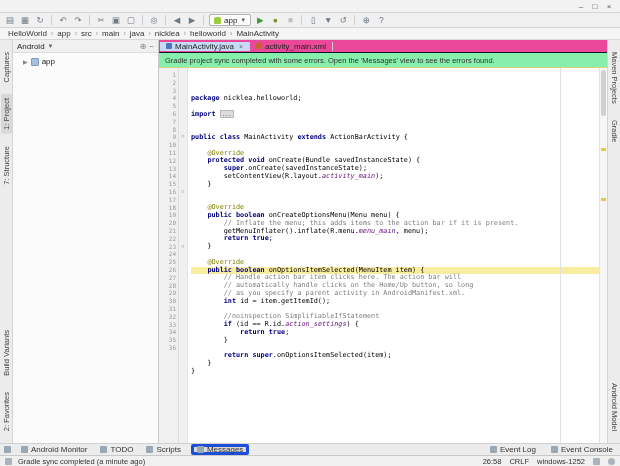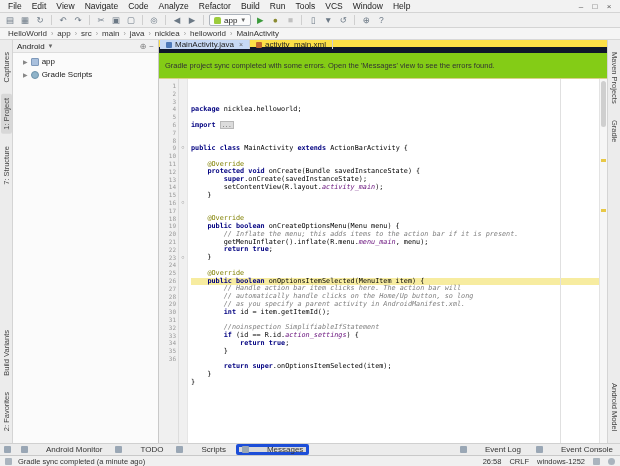--- a/index.html
+++ b/index.html
@@ -37,82 +37,67 @@
   .panel-header { height:13px; background:#f0f0f0; border-bottom:1px solid #ddd; display:flex; align-items:center; gap:3px; padding:0 4px; font-size:8px; }
   .ph-icons { margin-left:auto; display:flex; gap:3px; color:#777; font-size:8px; }
   .tree { padding-top:2px; }
   .tree-row { height:13px; display:flex; align-items:center; gap:3px; padding-left:10px; font-size:8px; }
   .tw-arrow { color:#888; font-size:6px; }
   .fi { width:8px; height:8px; display:inline-block; }
   .fi-folder { background:#a9c0dd; border:1px solid #7e99ba; border-radius:1px; }
   .fi-gradle { background:#8fb3c9; border:1px solid #6d93ab; border-radius:50%; }
 
   .editor-col { flex:1; display:flex; flex-direction:column; background:#fff; min-width:0; }
-  .tabs { height:13px; background:#fde047; border-bottom:6px solid #0f172a; display:flex; align-items:flex-start; padding-left:1px; }
+  .tabs { height:13px; background:#ec4899; border-bottom:1px solid #0f172a; display:flex; align-items:center; padding-left:1px; }
   .tab { display:flex; align-items:center; gap:3px; padding:0 6px; font-size:8px; border-right:1px solid #cfcfcf; color:#222; }
   .tab.active { background:#c7d9f5; }
   .tab .fdot { width:6px; height:6px; border-radius:1px; display:inline-block; }
   .tab .closex { color:#666; font-size:7px; margin-left:2px; }
 
-  .banner { height:26px; background:#84cc16; border-bottom:1px solid #d9d08a; display:flex; align-items:center; padding:0 6px; font-size:7.5px; color:#333; }
+  .banner { height:15px; background:#86efac; border-bottom:1px solid #d9d08a; display:flex; align-items:center; padding:0 6px; font-size:7.5px; color:#333; }
   .banner-links { margin-left:auto; display:flex; gap:8px; }
   .blink { color:#1a52a8; text-decoration:underline; white-space:nowrap; }
 
   .editor-body { flex:1; display:flex; position:relative; overflow:hidden; }
   .gutter { width:20px; background:#f0f0f0; border-right:1px solid #ddd; padding:3px 2px 0 0; text-align:right;
             font-family:"DejaVu Sans Mono", monospace; font-size:6px; color:#999; }
   .icon-col { width:9px; background:#f0f0f0; border-right:1px solid #e6e6e6; padding-top:3px; text-align:center;
               font-size:5.5px; color:#888; }
   .ln { height:7.8px; line-height:7.8px; }
   .code { flex:1; position:relative; padding:3px 0 0 3px; font-family:"DejaVu Sans Mono", monospace; font-size:6.8px; white-space:pre; }
   .codeline { height:7.8px; line-height:7.8px; }
   .codeline.hl { background:#f7eca0; }
   .margin-line { position:absolute; top:0; bottom:0; left:372px; width:1px; background:#e0e0e0; }
   .seg-kw  { color:#000080; font-weight:bold; }
   .seg-txt { color:#000; }
-  .seg-cmt { color:#808080; font-style:italic; }
+  .seg-cmt { color:#808080; }
   .seg-ann { color:#808000; }
   .seg-fld { color:#660e7a; font-style:italic; }
   .seg-fold{ background:#dcdcdc; border:1px solid #b8b8b8; color:#444; padding:0 1px; font-size:5.5px; }
   .vscroll { width:8px; background:#f6f6f6; border-left:1px solid #e3e3e3; position:relative; }
   .thumb { position:absolute; top:2px; left:1px; width:5px; height:46px; background:#cfcfcf; border-radius:3px; }
   .stripe-mark { position:absolute; left:1px; width:5px; height:3px; background:#e8c846; }
 
   
   .bottombar { position:absolute; left:0; right:0; bottom:11px; height:12px; background:#ececec; border-top:1px solid #d0d0d0;
                display:flex; align-items:center; padding:0 4px; gap:7px; font-size:8px; color:#333; }
-  .bb-item { display:flex; align-items:center; gap:18px; padding:0 3px; height:11px; }
+  .bb-item { display:flex; align-items:center; gap:3px; padding:0 3px; height:11px; }
   .bb-item.active { background:#d9d9d9; border:3px solid #1d4ed8; border-radius:2px; }
   .bb-icon { width:7px; height:7px; background:#9aa7b5; border-radius:1px; display:inline-block; }
   .bb-right { margin-left:auto; display:flex; gap:9px; }
 
   .statusbar { position:absolute; left:0; right:0; bottom:0; height:11px; background:#f0f0f0; border-top:1px solid #c9c9c9;
                display:flex; align-items:center; padding:0 5px; gap:6px; font-size:7.5px; color:#333; }
   .sb-right { margin-left:auto; display:flex; align-items:center; gap:8px; }
   .sb-icon { width:7px; height:7px; background:#aab4be; border-radius:1px; display:inline-block; }
 </style>
 </head>
 <body>
 
 <div class="menubar">
-  <div id="menu-items" style="display:flex">
-      <span class="mitem">File</span>
-      <span class="mitem">Edit</span>
-      <span class="mitem">View</span>
-      <span class="mitem">Navigate</span>
-      <span class="mitem">Code</span>
-      <span class="mitem">Analyze</span>
-      <span class="mitem">Refactor</span>
-      <span class="mitem">Build</span>
-      <span class="mitem">Run</span>
-      <span class="mitem">Tools</span>
-      <span class="mitem">VCS</span>
-      <span class="mitem">Window</span>
-      <span class="mitem">Help</span>
-    </div>
   <div class="win-controls" id="win-controls">
       <span class="wbtn">–</span>
       <span class="wbtn">□</span>
       <span class="wbtn">×</span>
     </div>
 </div>
 
 <div class="toolbar">
   <span id="tb-left" style="display:flex;align-items:center;gap:3px">
       <span class="ticon">▤</span>
@@ -193,25 +178,20 @@
       <span class="ph-icons" id="ph-icons">
           <span>⊕</span>
           <span>−</span>
         </span>
     </div>
     <div class="tree" id="project-tree">
         <div class="tree-row">
           <span class="tw-arrow">▶</span>
           <span class="fi fi-folder"></span>
           <span>app</span>
-        </div>
-        <div class="tree-row">
-          <span class="tw-arrow">▶</span>
-          <span class="fi fi-gradle"></span>
-          <span>Gradle Scripts</span>
         </div>
       </div>
   </div>
 
   <div class="editor-col">
     <div class="tabs" id="editor-tabs">
         <div class="tab active">
           <span class="fdot" style="background: rgb(77, 120, 184);"></span>
           <span>MainActivity.java</span>
           <span class="closex">×</span>

